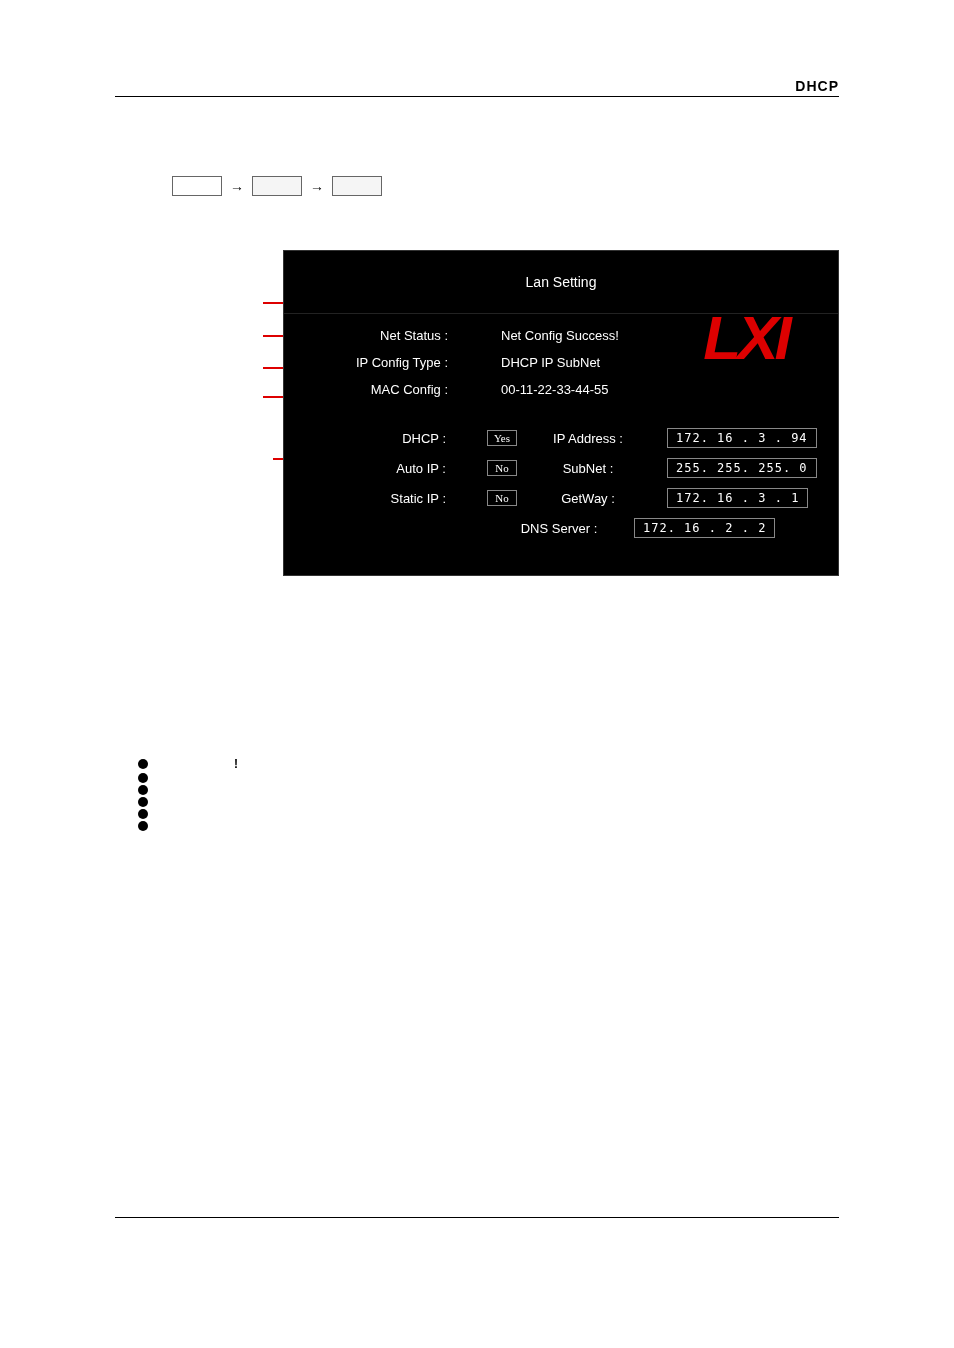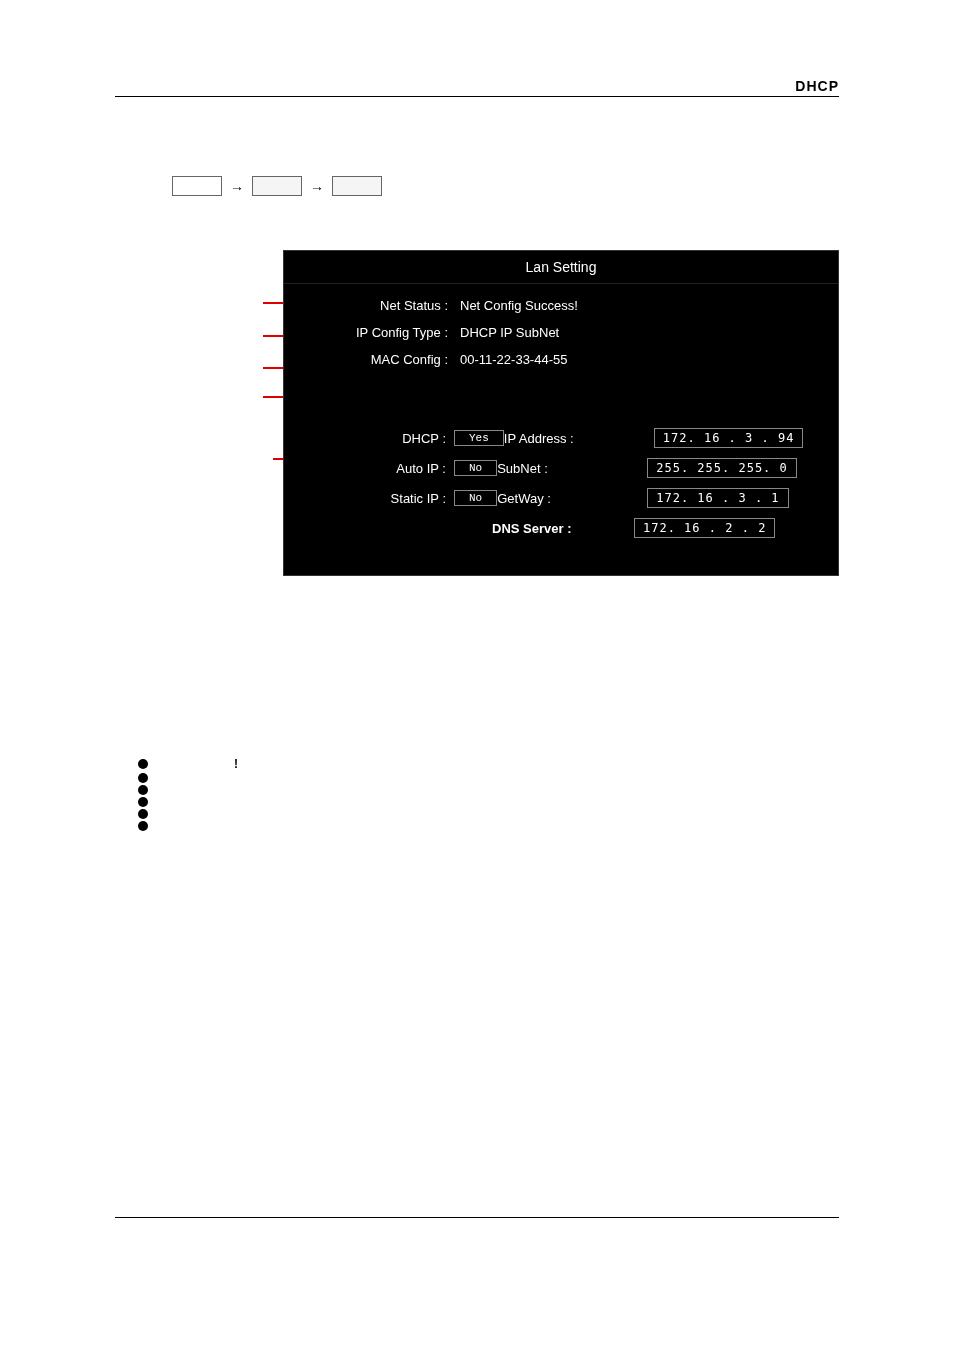--- a/index.html
+++ b/index.html
@@ -60,28 +60,29 @@
       width: 100%;
       height: 100%;
       background: #000;
       border: 1px solid #333;
       position: relative;
       color: #fff;
       font-size: 13px;
     }
     .lan-title {
       text-align: center;
-      padding: 8px 0;
+      padding: 23px 0;
       font-size: 14px;
       border-bottom: 1px solid #222;
     }
     .lan-row {
       display: flex;
       padding: 6px 0;
       align-items: center;
+      gap: 41px;
     }
     .lan-label {
       width: 170px;
       text-align: right;
       padding-right: 6px;
     }
     .lan-value {
       padding-left: 6px;
     }
     .lxi-logo {
@@ -113,29 +114,30 @@
       align-items: center;
       padding: 5px 0;
     }
     .ip-row-left {
       width: 170px;
       text-align: right;
       padding-right: 8px;
     }
     .ip-box {
       border: 1px solid #888;
-      padding: 1px 14px;
+      padding: 1px 4px;
       font-size: 11px;
       min-width: 30px;
       text-align: center;
-      font-family: Liberation Mono, monospace;
+      font-family: Liberation Serif, serif;
+      margin-left: 33px;
     }
     .ip-row-right-label {
       width: 150px;
-      text-align: left;
+      text-align: center;
       padding-right: 8px;
     }
     .ip-value-box {
       border: 1px solid #888;
       padding: 2px 8px;
       font-size: 12px;
       min-width: 130px;
       font-family: monospace;
       letter-spacing: 1px;
     }
@@ -204,20 +206,23 @@
 <div class="callout-3b"></div>
 <div class="callout-line callout-4"></div>
 <div class="callout-4b"></div>
 <div class="callout-line callout-5"></div>
 <div class="callout-5a"></div>
 
 <div class="screenshot-container">
   <div class="lan-panel">
     <div class="lan-title">Lan Setting</div>
 
+    <div class="lxi-logo">
+      <span class="lxi-text">LXI</span>
+    </div>
 
     <div style="padding-top:8px;">
       <div class="lan-row">
         <div class="lan-label">Net Status :</div>
         <div class="lan-value">Net Config Success!</div>
       </div>
       <div class="lan-row">
         <div class="lan-label">IP Config Type :</div>
         <div class="lan-value">DHCP IP SubNet</div>
       </div>
@@ -242,21 +247,21 @@
       </div>
       <div class="ip-row">
         <div class="ip-row-left">Static IP :</div>
         <div class="ip-box">No</div>
         <div class="ip-row-right-label">GetWay :</div>
         <div class="ip-value-box">172. 16 .  3  .  1</div>
       </div>
       <div class="ip-row">
         <div class="ip-row-left"></div>
         <div style="width:38px;"></div>
-        <div class="ip-row-right-label" style="width:142px;font-weight:bold;">DNS Server :</div>
+        <div class="ip-row-right-label" style="width:142px;">DNS Server :</div>
         <div class="ip-value-box">172. 16 .  2  .  2</div>
       </div>
     </div>
   </div>
 </div>
 
 <div class="bullet-list">
   <div class="bullet bullet-1">
     <div class="bullet-dot"></div>
     <span class="exclaim">!</span>

